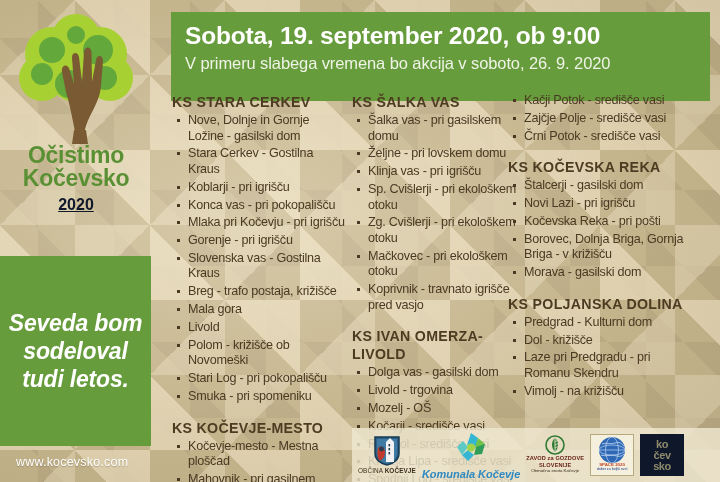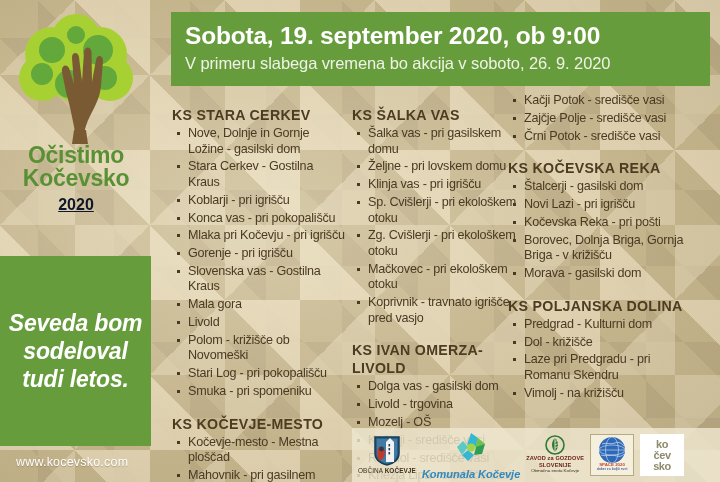--- a/index.html
+++ b/index.html
@@ -86,21 +86,21 @@
     color: #ffffff;
     font-size: 12.5px;
     letter-spacing: 0.2px;
     text-shadow: 0 1px 1px rgba(90,78,52,0.35);
   }
 
   
   #header-band {
     position: absolute;
     left: 171px; top: 12px;
-    width: 539px; height: 74px;
+    width: 539px; height: 89px;
     background: #679c3c;
     padding: 9px 0 12px 14px;
     box-sizing: border-box;
   }
   #header-title {
     color: #ffffff;
     font-size: 24.5px;
     font-weight: bold;
     line-height: 30px;
     letter-spacing: -0.2px;
@@ -120,21 +120,21 @@
   #col-1 { left: 172px; width: 176px; }
   #col-2 { left: 352px; width: 172px; }
   #col-3 { left: 508px; width: 188px; }
 
   .group-title {
     color: #4e3c22;
     font-weight: bold;
     font-size: 14.2px;
     line-height: 18px;
     letter-spacing: 0.3px;
-    margin: 13px 0 2px 0;
+    margin: 0 0 2px 0;
   }
   .group + .group { margin-top: 12px; }
   ul.places {
     list-style: none;
     margin: 0 0 0 2px;
     padding: 0;
   }
   ul.places li {
     position: relative;
     color: #4a3a23;
@@ -206,21 +206,21 @@
     align-items: center; justify-content: flex-start;
     overflow: hidden;
   }
   #globe-tag {
     font-size: 4.4px; color: #c3462a; font-weight: bold;
     margin-top: -3px;
   }
   #globe-tag2 { font-size: 3.6px; color: #25408f; }
   #kocevsko-box {
     width: 44px; height: 42px;
-    background: #ffffff;
+    background: #0f172a;
     display: flex; flex-direction: column;
     align-items: center; justify-content: center;
     line-height: 11px;
   }
   #kocevsko-box span {
     font-weight: bold;
     font-size: 11px;
     color: #8d8b6b;
     letter-spacing: -0.4px;
   }
@@ -278,20 +278,21 @@
       <div class="group">
         <div class="group-title">KS STARA CERKEV</div>
         <ul class="places">
           <li>Nove, Dolnje in Gornje Ložine - gasilski dom</li>
           <li>Stara Cerkev - Gostilna Kraus</li>
           <li>Koblarji - pri igrišču</li>
           <li>Konca vas - pri pokopališču</li>
           <li>Mlaka pri Kočevju - pri igrišču</li>
           <li>Gorenje - pri igrišču</li>
           <li>Slovenska vas - Gostilna Kraus</li>
+          <li>Breg - trafo postaja, križišče</li>
           <li>Mala gora</li>
           <li>Livold</li>
           <li>Polom - križišče ob Novomeški</li>
           <li>Stari Log - pri pokopališču</li>
           <li>Smuka - pri spomeniku</li>
         </ul>
       </div>
       <div class="group">
         <div class="group-title">KS KOČEVJE-MESTO</div>
         <ul class="places">

